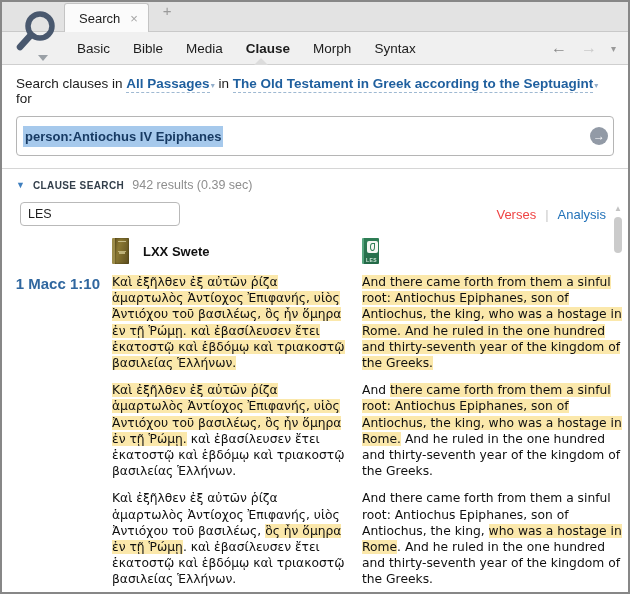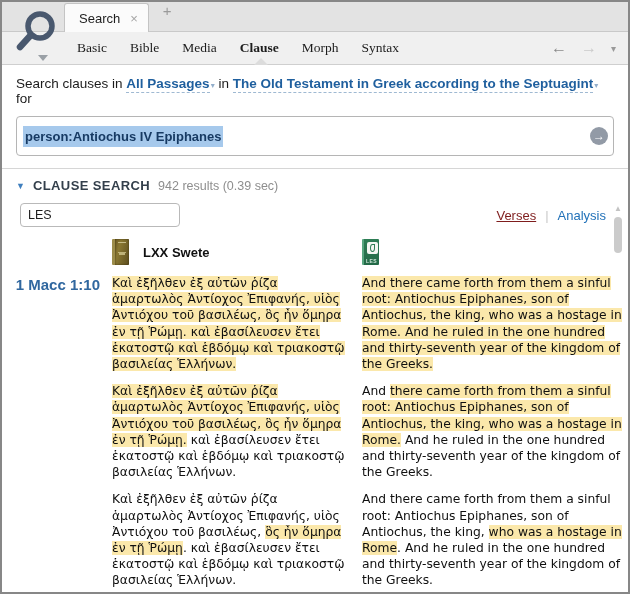--- a/index.html
+++ b/index.html
@@ -10,48 +10,48 @@
   .tabstrip { height:30px; background:#e3e3e3; border-bottom:1px solid #c9c9c9; position:relative; display:flex; align-items:flex-start; }
   .panel-icon-area { position:absolute; left:0; top:0; width:62px; height:64px; z-index:5; }
   .magnifier { position:absolute; left:12px; top:7px; }
   .panel-menu-caret { position:absolute; left:36px; top:53px; width:0; height:0; border-left:5px solid transparent; border-right:5px solid transparent; border-top:6px solid #9aa0a6; }
   .tab { margin-left:62px; height:29px; background:#fbfbfb; border:1px solid #c4c4c4; border-bottom:none; border-radius:3px 3px 0 0; padding:0 10px 0 14px; display:flex; align-items:center; gap:10px; position:relative; top:1px; }
   .tab-title { font-size:13px; color:#1e1e1e; }
   .tab-close { color:#a5a5a5; font-size:13px; line-height:1; cursor:default; }
   .newtab { color:#9a9a9a; font-size:15px; margin-left:14px; padding-bottom:6px; }
 
   
-  .toolbar { height:32px; background:#f0f0f0; display:flex; align-items:center; padding-left:75px; position:relative;font-family:Liberation Serif, serif; }
+  .toolbar { height:32px; background:#f0f0f0; display:flex; align-items:center; padding-left:75px; position:relative; }
   .toolbar .item { font-size:13.5px; color:#1c1c1c; margin-right:23px; }
   .toolbar .item.active { font-weight:bold; }
   .nav-arrows { position:absolute; right:12px; top:0; height:32px; display:flex; align-items:center; gap:14px; }
   .arrow-back { color:#8a8a8a; font-size:16px; }
   .arrow-fwd { color:#cacaca; font-size:16px; }
   .arrow-drop { color:#9a9a9a; font-size:10px; }
   .clause-indicator { position:absolute; left:252px; bottom:-1px; width:0; height:0; border-left:7px solid transparent; border-right:7px solid transparent; border-bottom:7px solid #dcdcdc; z-index:6; }
 
   
   .scope-panel { background:#fff; border-top:1px solid #cfcfcf; border-bottom:1px solid #d6d6d6; padding:11px 14px 12px 14px; }
   .scope-line { font-size:13.5px; color:#1b1b1b; }
   .scope-link { color:#1f5f9e; font-weight:bold; border-bottom:1px dashed #9fb9d2; padding-bottom:1px; }
   .scope-caret { color:#93aecb; font-size:8px; vertical-align:baseline; margin-left:1px; }
   .query-box { margin-top:10px; height:40px; border:1px solid #b5b5b5; border-radius:4px; background:#fff; display:flex; align-items:center; padding:0 5px 0 6px; }
   .query-value { font-size:13px; font-weight:bold; color:#173a63; background:#a6c9ec; padding:3px 2px; }
   .query-go { margin-left:auto; width:18px; height:18px; border-radius:50%; background:#929aa6; color:#fff; font-size:12px; line-height:18px; text-align:center; border:none; }
 
   
   .results-header { padding:9px 0 6px 14px; display:flex; align-items:baseline; gap:8px; }
   .rh-caret { color:#3f7fbe; font-size:9px; position:relative; top:-1px; }
-  .rh-title { font-size:13px; font-weight:bold; letter-spacing:.4px; color:#333f4b; }
+  .rh-title { font-size:10px; font-weight:bold; letter-spacing:.4px; color:#333f4b; }
   .rh-summary { font-size:12.5px; color:#8e8e8e; }
 
   .controls { display:flex; align-items:center; padding:4px 22px 6px 18px; }
   .version-input { width:160px; height:24px; border:1px solid #b9b9b9; border-radius:4px; font-size:12.5px; color:#1e1e1e; padding:0 7px; font-family:"Liberation Sans", sans-serif; }
   .views { margin-left:auto; display:flex; align-items:center; gap:9px; font-size:13px; }
-  .view-verses { color:#7f1d1d;text-decoration:underline; }
+  .view-verses { color:#ef4444; }
   .view-sep { color:#c9c9c9; }
   .view-analysis { color:#2272b9; }
 
   .grid { display:grid; grid-template-columns:86px 238px 262px; column-gap:12px; padding-left:12px; }
   .col-headers { margin-top:6px; margin-bottom:10px; align-items:center; }
   .col-h { display:flex; align-items:center; gap:14px; font-size:13px; font-weight:bold; color:#111; }
   .book-icon { width:17px; height:26px; border-radius:1px; position:relative; flex:0 0 auto; }
   .icon-lxx { background:linear-gradient(105deg,#6b5a23 0%,#8a7832 30%,#5c4d1e 100%); border-left:3px solid #9c8c4a; box-shadow:inset 0 0 2px #3c3110; }
   .icon-lxx::after { content:""; position:absolute; left:3px; top:3px; width:8px; height:9px; border-top:1px solid #d8cf9e; border-bottom:1px solid #cfc48c; box-shadow:0 3px 0 -1px #cfc48c; opacity:.8; }
   .icon-les { background:linear-gradient(180deg,#2e7d55 0%,#236947 100%); border-left:2px solid #57a57f; }

